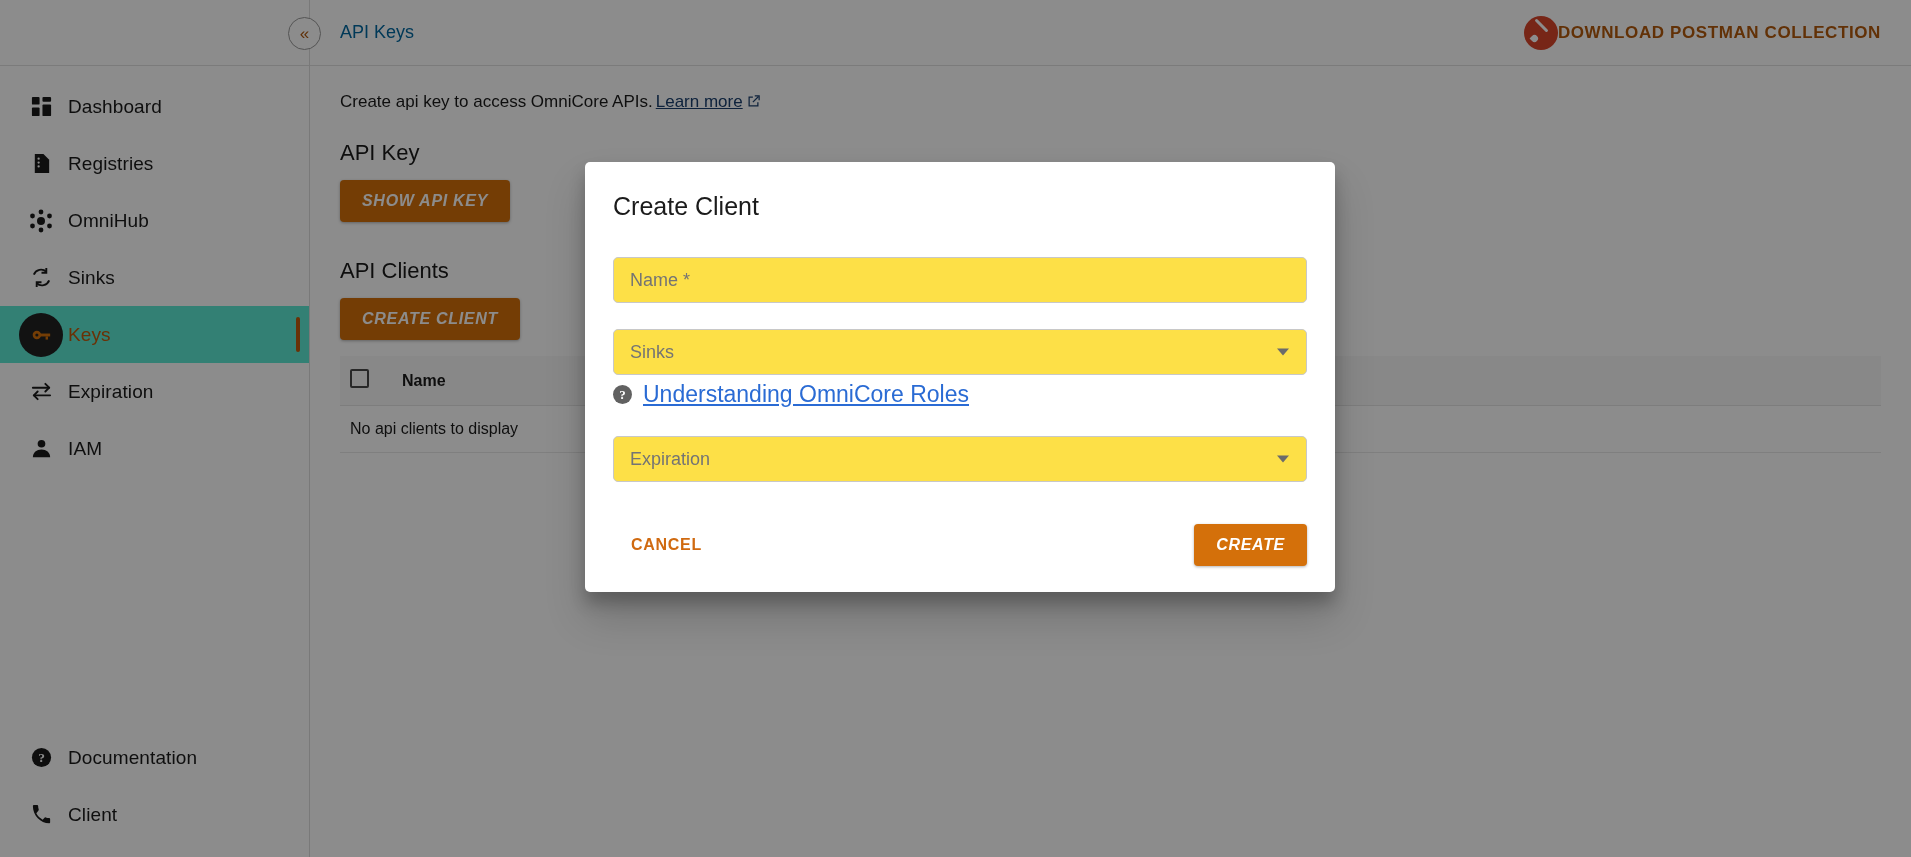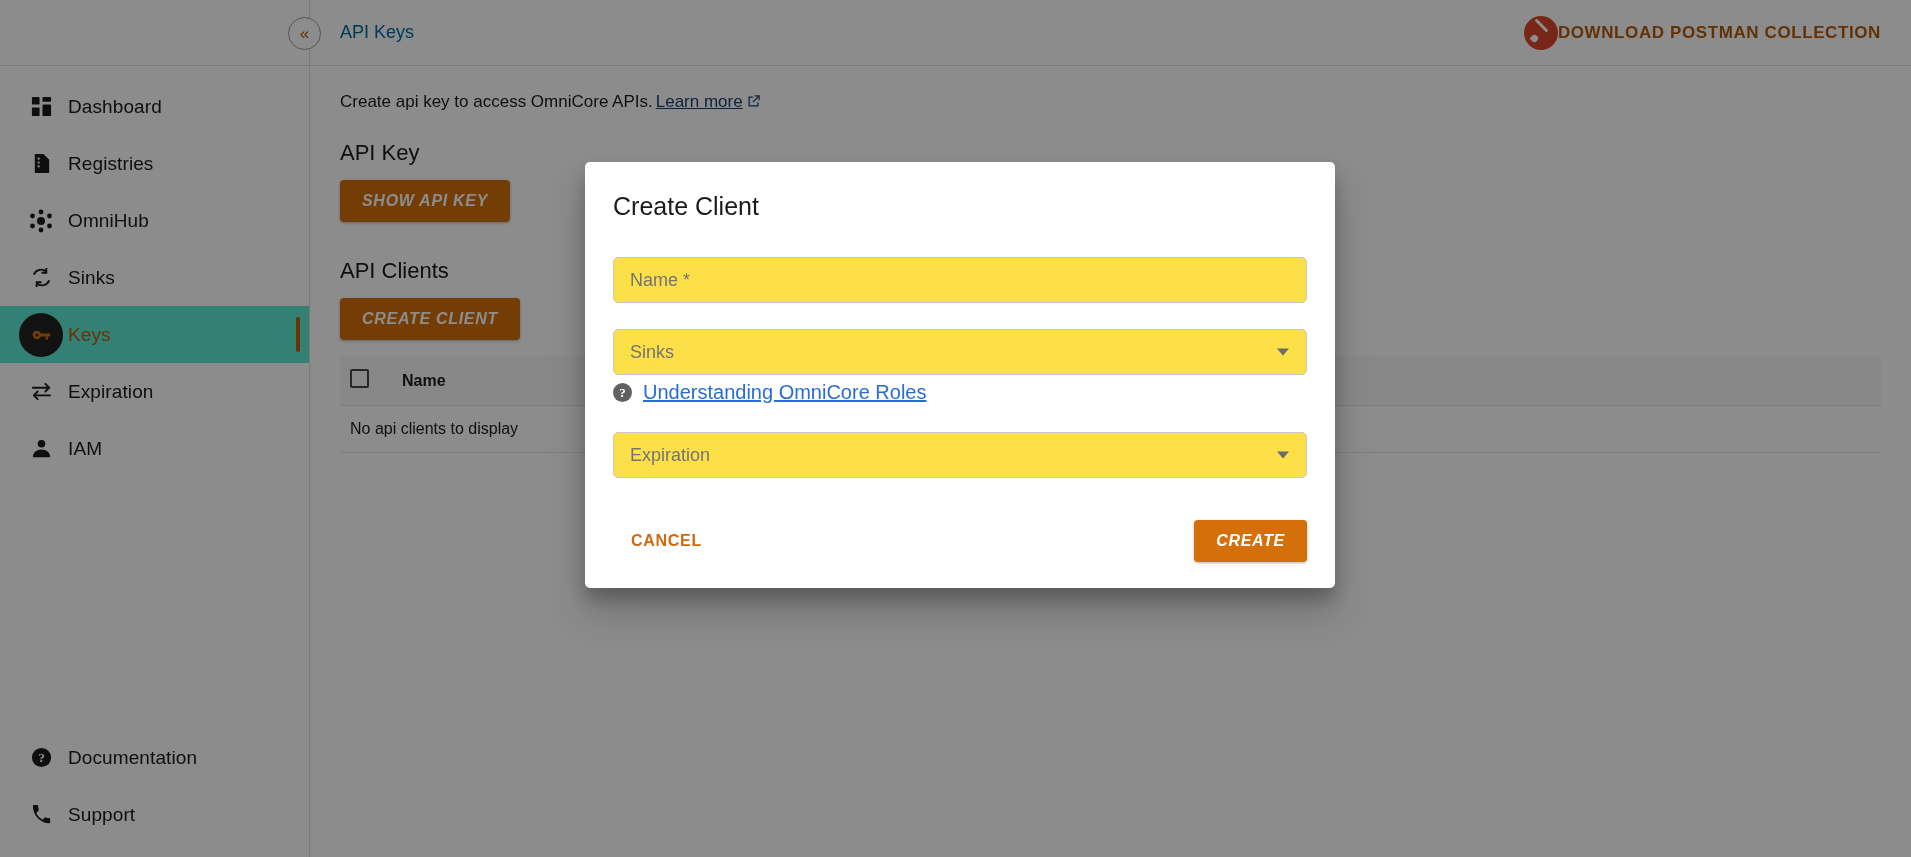--- a/index.html
+++ b/index.html
@@ -304,21 +304,21 @@
     font-size: 13px;
     font-weight: 700;
     display: flex;
     align-items: center;
     justify-content: center;
     font-family: "Liberation Serif", serif;
     cursor: pointer;
   }
   .help-row a {
     color: #2a6bd4;
-    font-size: 20px;
+    font-size: 23px;
     text-decoration: underline;
     cursor: pointer;
   }
   .dialog-actions {
     display: flex;
     align-items: center;
     justify-content: space-between;
     gap: 16px;
     margin-top: 42px;
   }
@@ -443,21 +443,21 @@
           </svg>
         </span>
         <span class="nav-label">Documentation</span>
       </div>
       <div class="nav-item">
         <span class="nav-icon">
           <svg width="23" height="23" viewBox="0 0 24 24" fill="#1b1b1b">
             <path d="M6.6 10.8c1.4 2.8 3.8 5.1 6.6 6.6l2.2-2.2c.3-.3.7-.4 1-.2 1.2.4 2.4.6 3.6.6.6 0 1 .4 1 1V20c0 .6-.4 1-1 1C11.1 21 3 12.9 3 3c0-.6.4-1 1-1h3.5c.6 0 1 .4 1 1 0 1.3.2 2.5.6 3.6.1.4 0 .8-.2 1.1z"></path>
           </svg>
         </span>
-        <span class="nav-label">Support</span>
+        <span class="nav-label">Client</span>
       </div>
     </div>
   </aside>
 
   <button class="collapse-btn">
     <span>«</span>
   </button>
 
   <section class="main">
 

